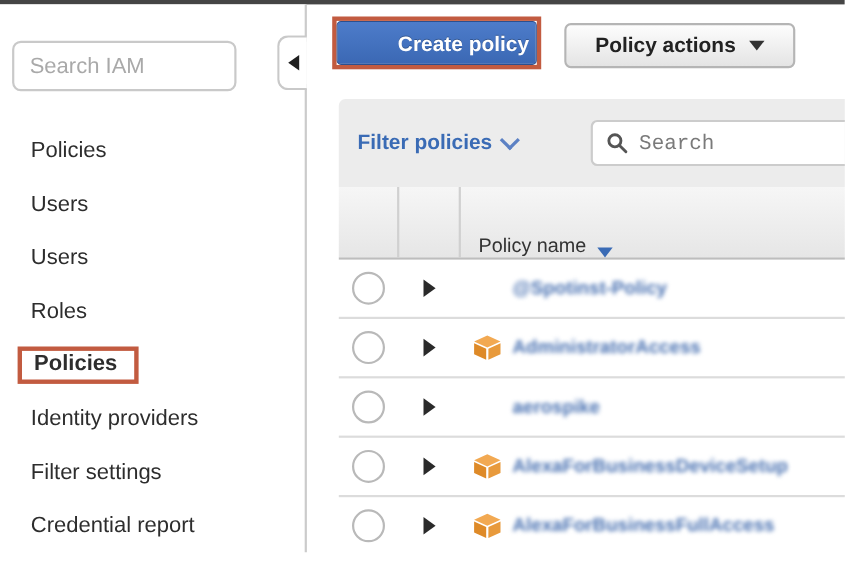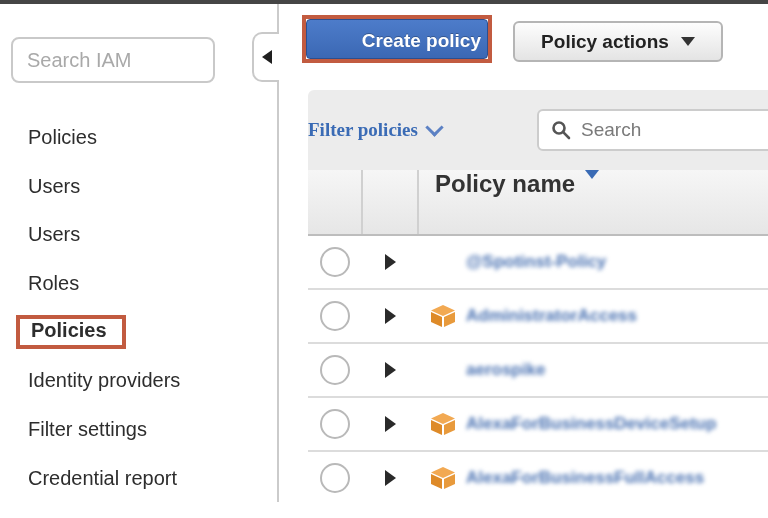--- a/index.html
+++ b/index.html
@@ -60,44 +60,44 @@
   }
   .tri-down { width:0; height:0; border-left:7px solid transparent;
     border-right:7px solid transparent; border-top:9px solid #333; }
 
   
   .filter-bar {
     position:absolute; left:308px; top:90px; width:470px; height:80px;
     background:#ececec; border-radius:6px 0 0 0;
     display:flex; align-items:center;
   }
-  .filter-link { font-size:19px; font-weight:bold; color:#3a6bb5;
-    display:flex; align-items:center; gap:10px; cursor:pointer;font-family:Liberation Serif, serif; }
+  .filter-link { margin-left:17px; font-size:19px; font-weight:bold; color:#3a6bb5;
+    display:flex; align-items:center; gap:10px; cursor:pointer; }
   .chev-down { width:10px; height:10px; border-right:3px solid #5c81c4;
     border-bottom:3px solid #5c81c4; transform:rotate(45deg); margin-top:-5px; }
   .search-box {
     position:absolute; left:229px; top:19px; width:255px; height:42px;
     background:#fff; border:2px solid #cccccc; border-radius:6px; box-sizing:border-box;
     display:flex; align-items:center; padding-left:12px; gap:8px;
   }
   .search-box input {
     border:none; outline:none; font-size:19px; color:#3b82f6; width:170px;
-    font-family:Liberation Sans, sans-serif; background:transparent;
+    font-family:Liberation Mono, monospace; background:transparent;
   }
   .search-box input::placeholder { color:#7a7a7a; opacity:1; }
 
   
   .thead {
     position:absolute; left:308px; top:170px; width:470px; height:66px;
     background:linear-gradient(#f6f6f6,#e6e6e6);
     border-bottom:2px solid #bdbdbd; box-sizing:border-box;
   }
   .col-div { position:absolute; top:0; width:2px; height:64px; background:#d0d0d0; }
   .th-name { position:absolute; left:127px; top:0; height:64px;
-    display:flex; align-items:flex-start; gap:10px; font-size:24px; font-weight:bold; color:#333; cursor:pointer; }
+    display:flex; align-items:flex-end; gap:10px; font-size:18px; font-weight:normal; color:#333; cursor:pointer; }
   .sort-down { width:0; height:0; border-left:7px solid transparent;
     border-right:7px solid transparent; border-top:9px solid #3a6bb5; }
 
   .tbody { position:absolute; left:308px; top:236px; width:470px; }
   .row { height:54px; box-sizing:border-box; border-bottom:2px solid #dcdcdc;
     display:flex; align-items:center; }
   .radio { margin-left:12px; width:26px; height:26px; border:2px solid #b9b9b9;
     border-radius:50%; background:#fff; box-sizing:content-box; cursor:pointer; flex:none; }
   .tri-right { width:0; height:0; border-top:8px solid transparent;
     border-bottom:8px solid transparent; border-left:11px solid #2a2a2a;

